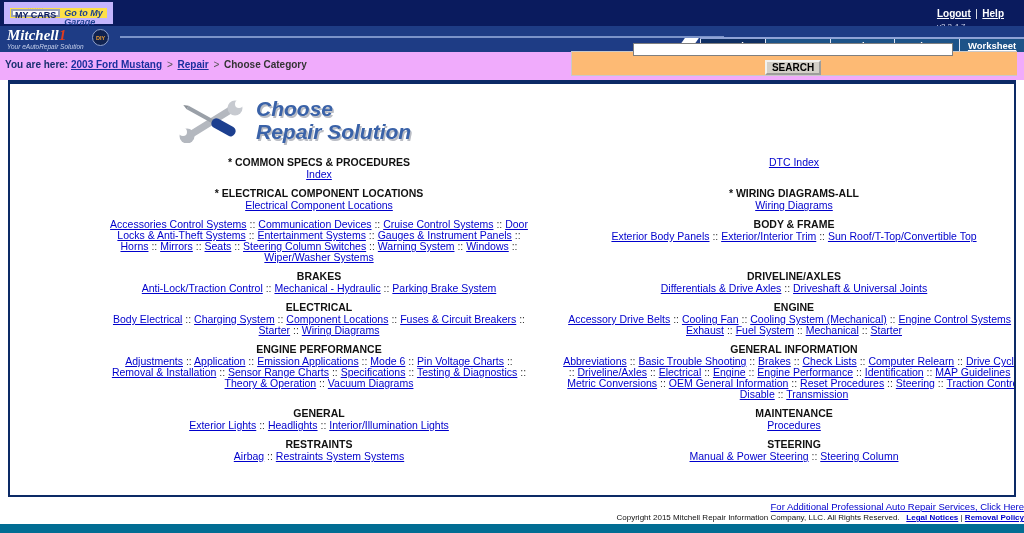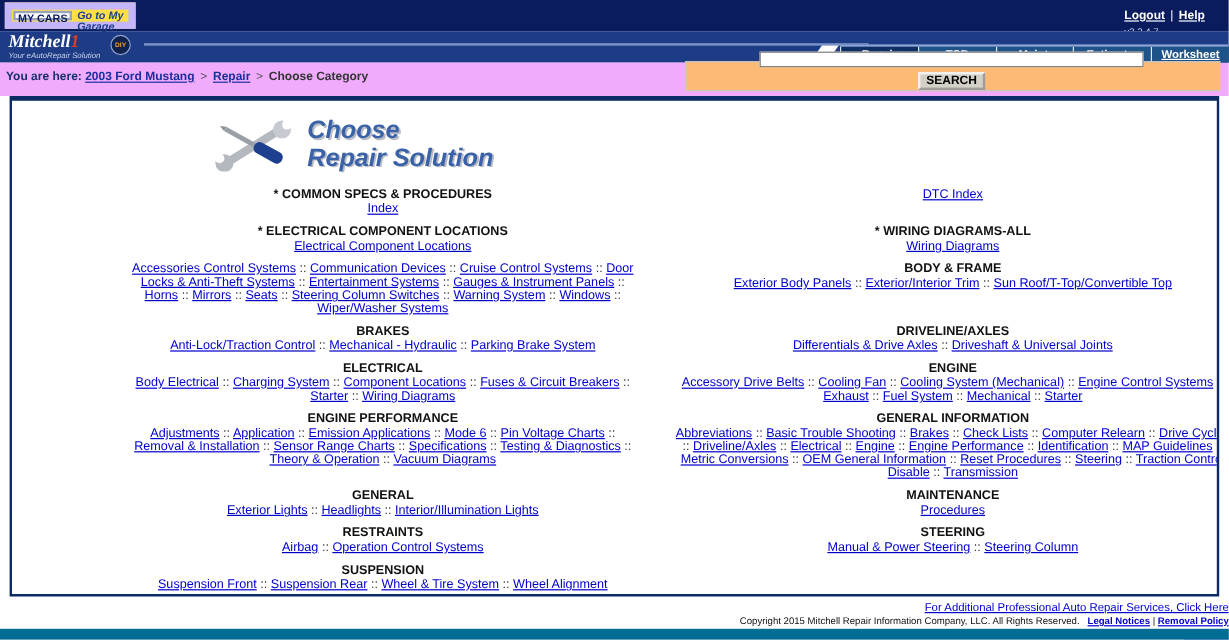--- a/index.html
+++ b/index.html
@@ -208,29 +208,25 @@
       <div class="cat-cell">
         <div class="cat-heading">GENERAL</div>
         <div class="cat-links"><a>Exterior Lights</a><span class="sep"> :: </span><a>Headlights</a><span class="sep"> :: </span><a>Interior/Illumination Lights</a></div>
       </div>
       <div class="cat-cell">
         <div class="cat-heading">MAINTENANCE</div>
         <div class="cat-links"><a>Procedures</a></div>
       </div>
       <div class="cat-cell">
         <div class="cat-heading">RESTRAINTS</div>
-        <div class="cat-links"><a>Airbag</a><span class="sep"> :: </span><a>Operation Control Systems</a></div>
+        <div class="cat-links"><a>Airbag</a><span class="sep"> :: </span><a>Restraints System Systems</a></div>
       </div>
       <div class="cat-cell">
         <div class="cat-heading">STEERING</div>
         <div class="cat-links"><a>Manual &amp; Power Steering</a><span class="sep"> :: </span><a>Steering Column</a></div>
-      </div>
-      <div class="cat-cell">
-        <div class="cat-heading">SUSPENSION</div>
-        <div class="cat-links"><a>Suspension Front</a><span class="sep"> :: </span><a>Suspension Rear</a><span class="sep"> :: </span><a>Wheel &amp; Tire System</a><span class="sep"> :: </span><a>Wheel Alignment</a></div>
       </div>
     </div>
 </div>
 
 <div class="footer">
   <div><a class="f-link">For Additional Professional Auto Repair Services, Click Here</a></div>
   <div class="f-copy">
     <span>Copyright 2015 Mitchell Repair Information Company, LLC.  All Rights Reserved.</span>
     &nbsp;&nbsp;<a>Legal Notices</a>
     <span>|</span>

